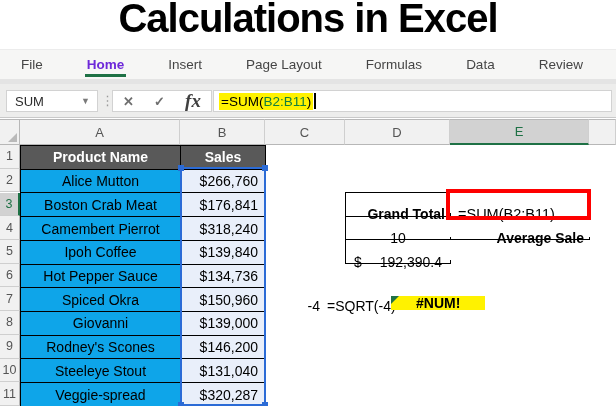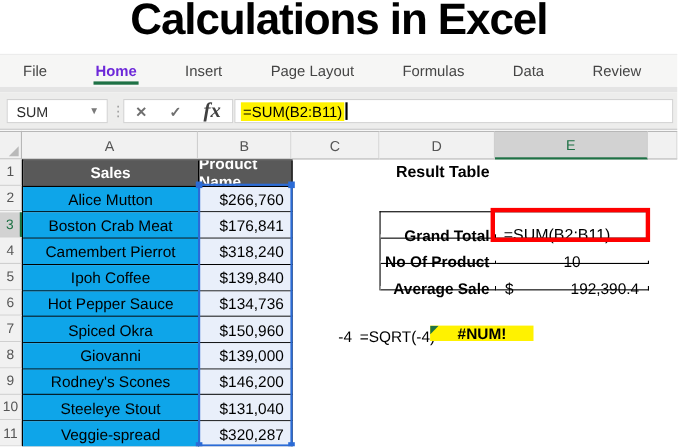--- a/index.html
+++ b/index.html
@@ -47,21 +47,21 @@
     display:flex; align-items:center; justify-content:space-around;
   }
   .fxbox .ic { color:#6f6f6f; font-size:13px; font-weight:700; cursor:pointer; }
   .fxbox .fx { font-family:"Liberation Serif", serif; font-style:italic; font-weight:600; color:#404040; font-size:19px; }
   .ffield {
     position:absolute; left:213px; top:6px; right:4px; height:22px;
     background:#fff; border:1px solid #d2d2d2;
     display:flex; align-items:center; padding-left:5px; font-size:13.5px;
   }
   .ffield .hl { background:#fff200; padding:1px 2px; white-space:pre; }
-  .ffield .ref { color:#000000; }
+  .ffield .ref { color:#15803d; }
   .ffield .cursor { display:inline-block; width:2px; height:16px; background:#000; margin-left:1px; }
   
   .corner {
     position:absolute; left:0; top:119px; width:20px; height:26px;
     background:#f1f1f1; border-right:1px solid #b7b7b7; border-bottom:1px solid #b7b7b7;
     border-top:1px solid #b7b7b7;
   }
   .corner::after {
     content:""; position:absolute; right:2px; bottom:2px; width:0; height:0;
     border-left:9px solid transparent; border-bottom:9px solid #b9b9b9;
@@ -188,22 +188,22 @@
   <div class="rowhead" style="top:216.2px;height:23.727px;">4</div>
   <div class="rowhead" style="top:239.9px;height:23.727px;">5</div>
   <div class="rowhead" style="top:263.6px;height:23.727px;">6</div>
   <div class="rowhead" style="top:287.4px;height:23.727px;">7</div>
   <div class="rowhead" style="top:311.1px;height:23.727px;">8</div>
   <div class="rowhead" style="top:334.8px;height:23.727px;">9</div>
   <div class="rowhead" style="top:358.5px;height:23.727px;">10</div>
   <div class="rowhead" style="top:382.3px;height:23.727px;">11</div>
 
   <div class="ptable">
+    <div class="cell hcell">Product Name</div>
     <div class="cell hcell">Sales</div>
-    <div class="cell hcell">Product Name</div>
     <div class="cell">Alice Mutton</div>
     <div class="cell scell">$266,760</div>
     <div class="cell">Boston Crab Meat</div>
     <div class="cell scell">$176,841</div>
     <div class="cell">Camembert Pierrot</div>
     <div class="cell scell">$318,240</div>
     <div class="cell">Ipoh Coffee</div>
     <div class="cell scell">$139,840</div>
     <div class="cell">Hot Pepper Sauce</div>
     <div class="cell scell">$134,736</div>
@@ -219,25 +219,23 @@
     <div class="cell scell">$320,287</div>
   </div>
 
   <div class="sel-range">
     <div class="handle tl"></div>
     <div class="handle tr"></div>
     <div class="handle bl"></div>
     <div class="handle br"></div>
   </div>
 
-  <div class="rt-title">Result Table</div>
   <div class="rtable">
     <div class="cell lbl">Grand Total</div>
     <div class="cell val-left">=SUM(B2:B11)</div>
-    <div class="cell lbl">No Of Product</div>
     <div class="cell val-center">10</div>
     <div class="cell lbl">Average Sale</div>
     <div class="cell val-acct">
       <span>$</span>
       <span>192,390.4</span>
     </div>
   </div>
   <div class="red-box"></div>
 
   <div class="anno-val">-4</div>

